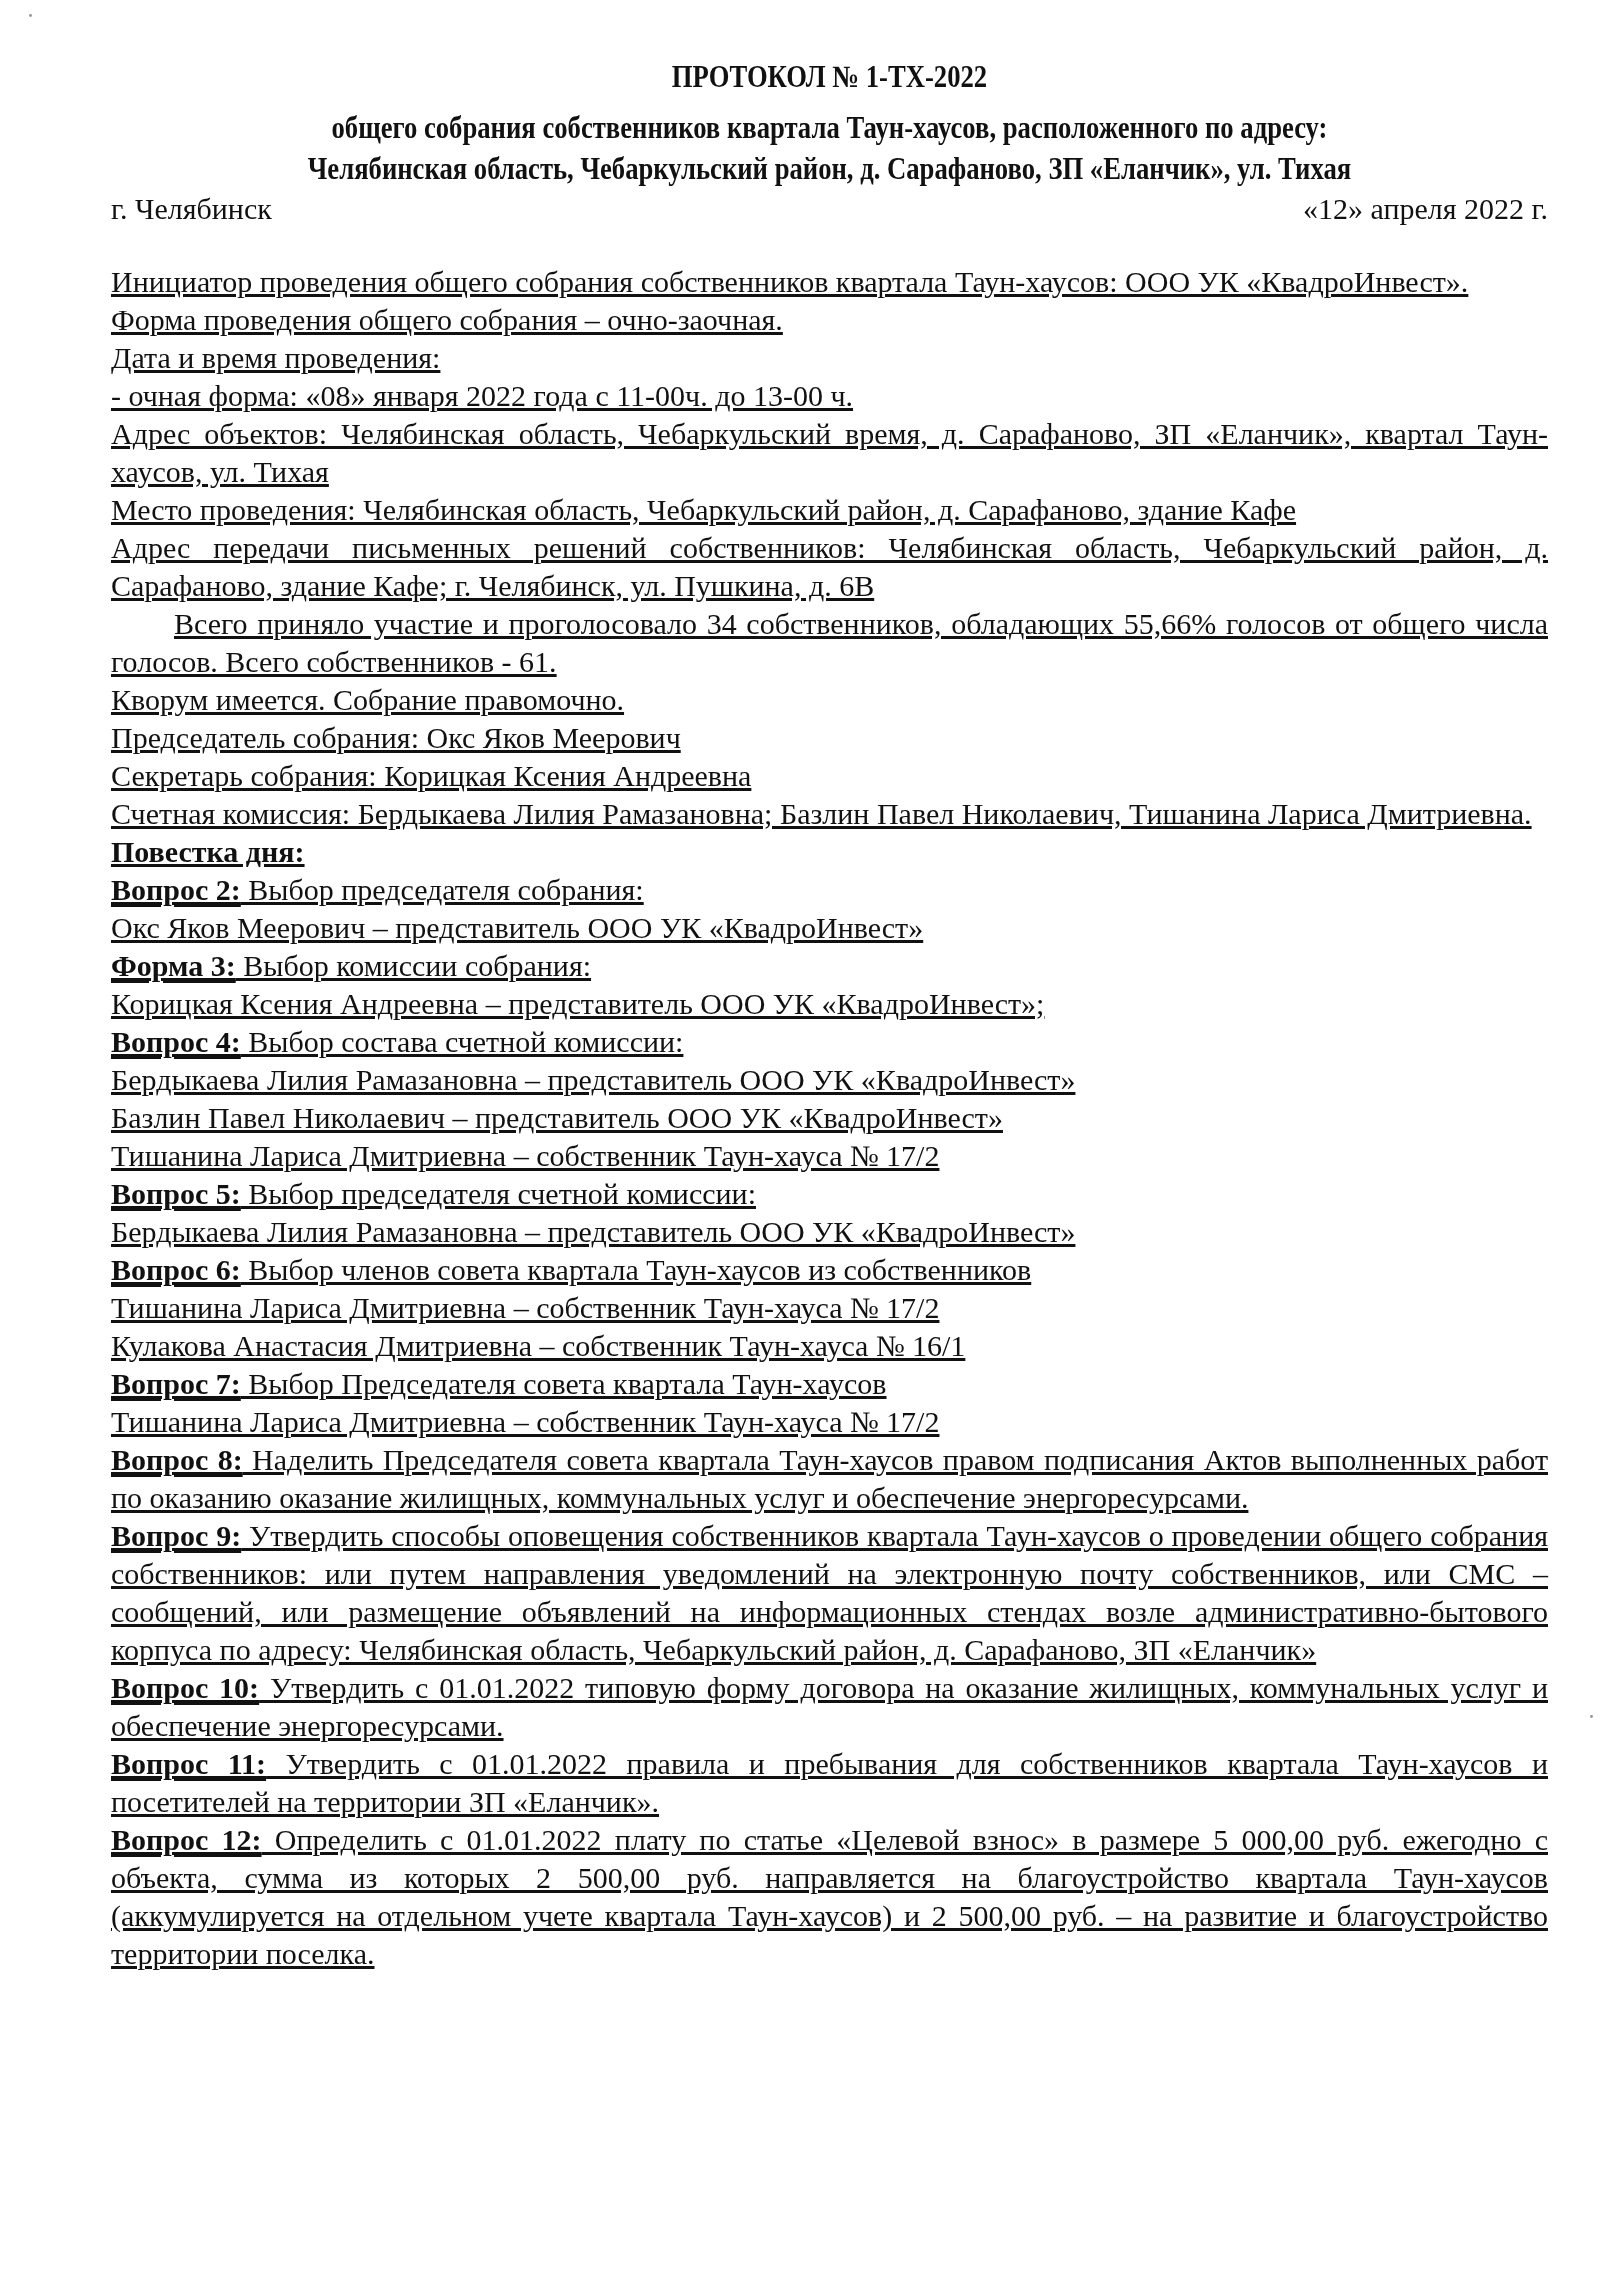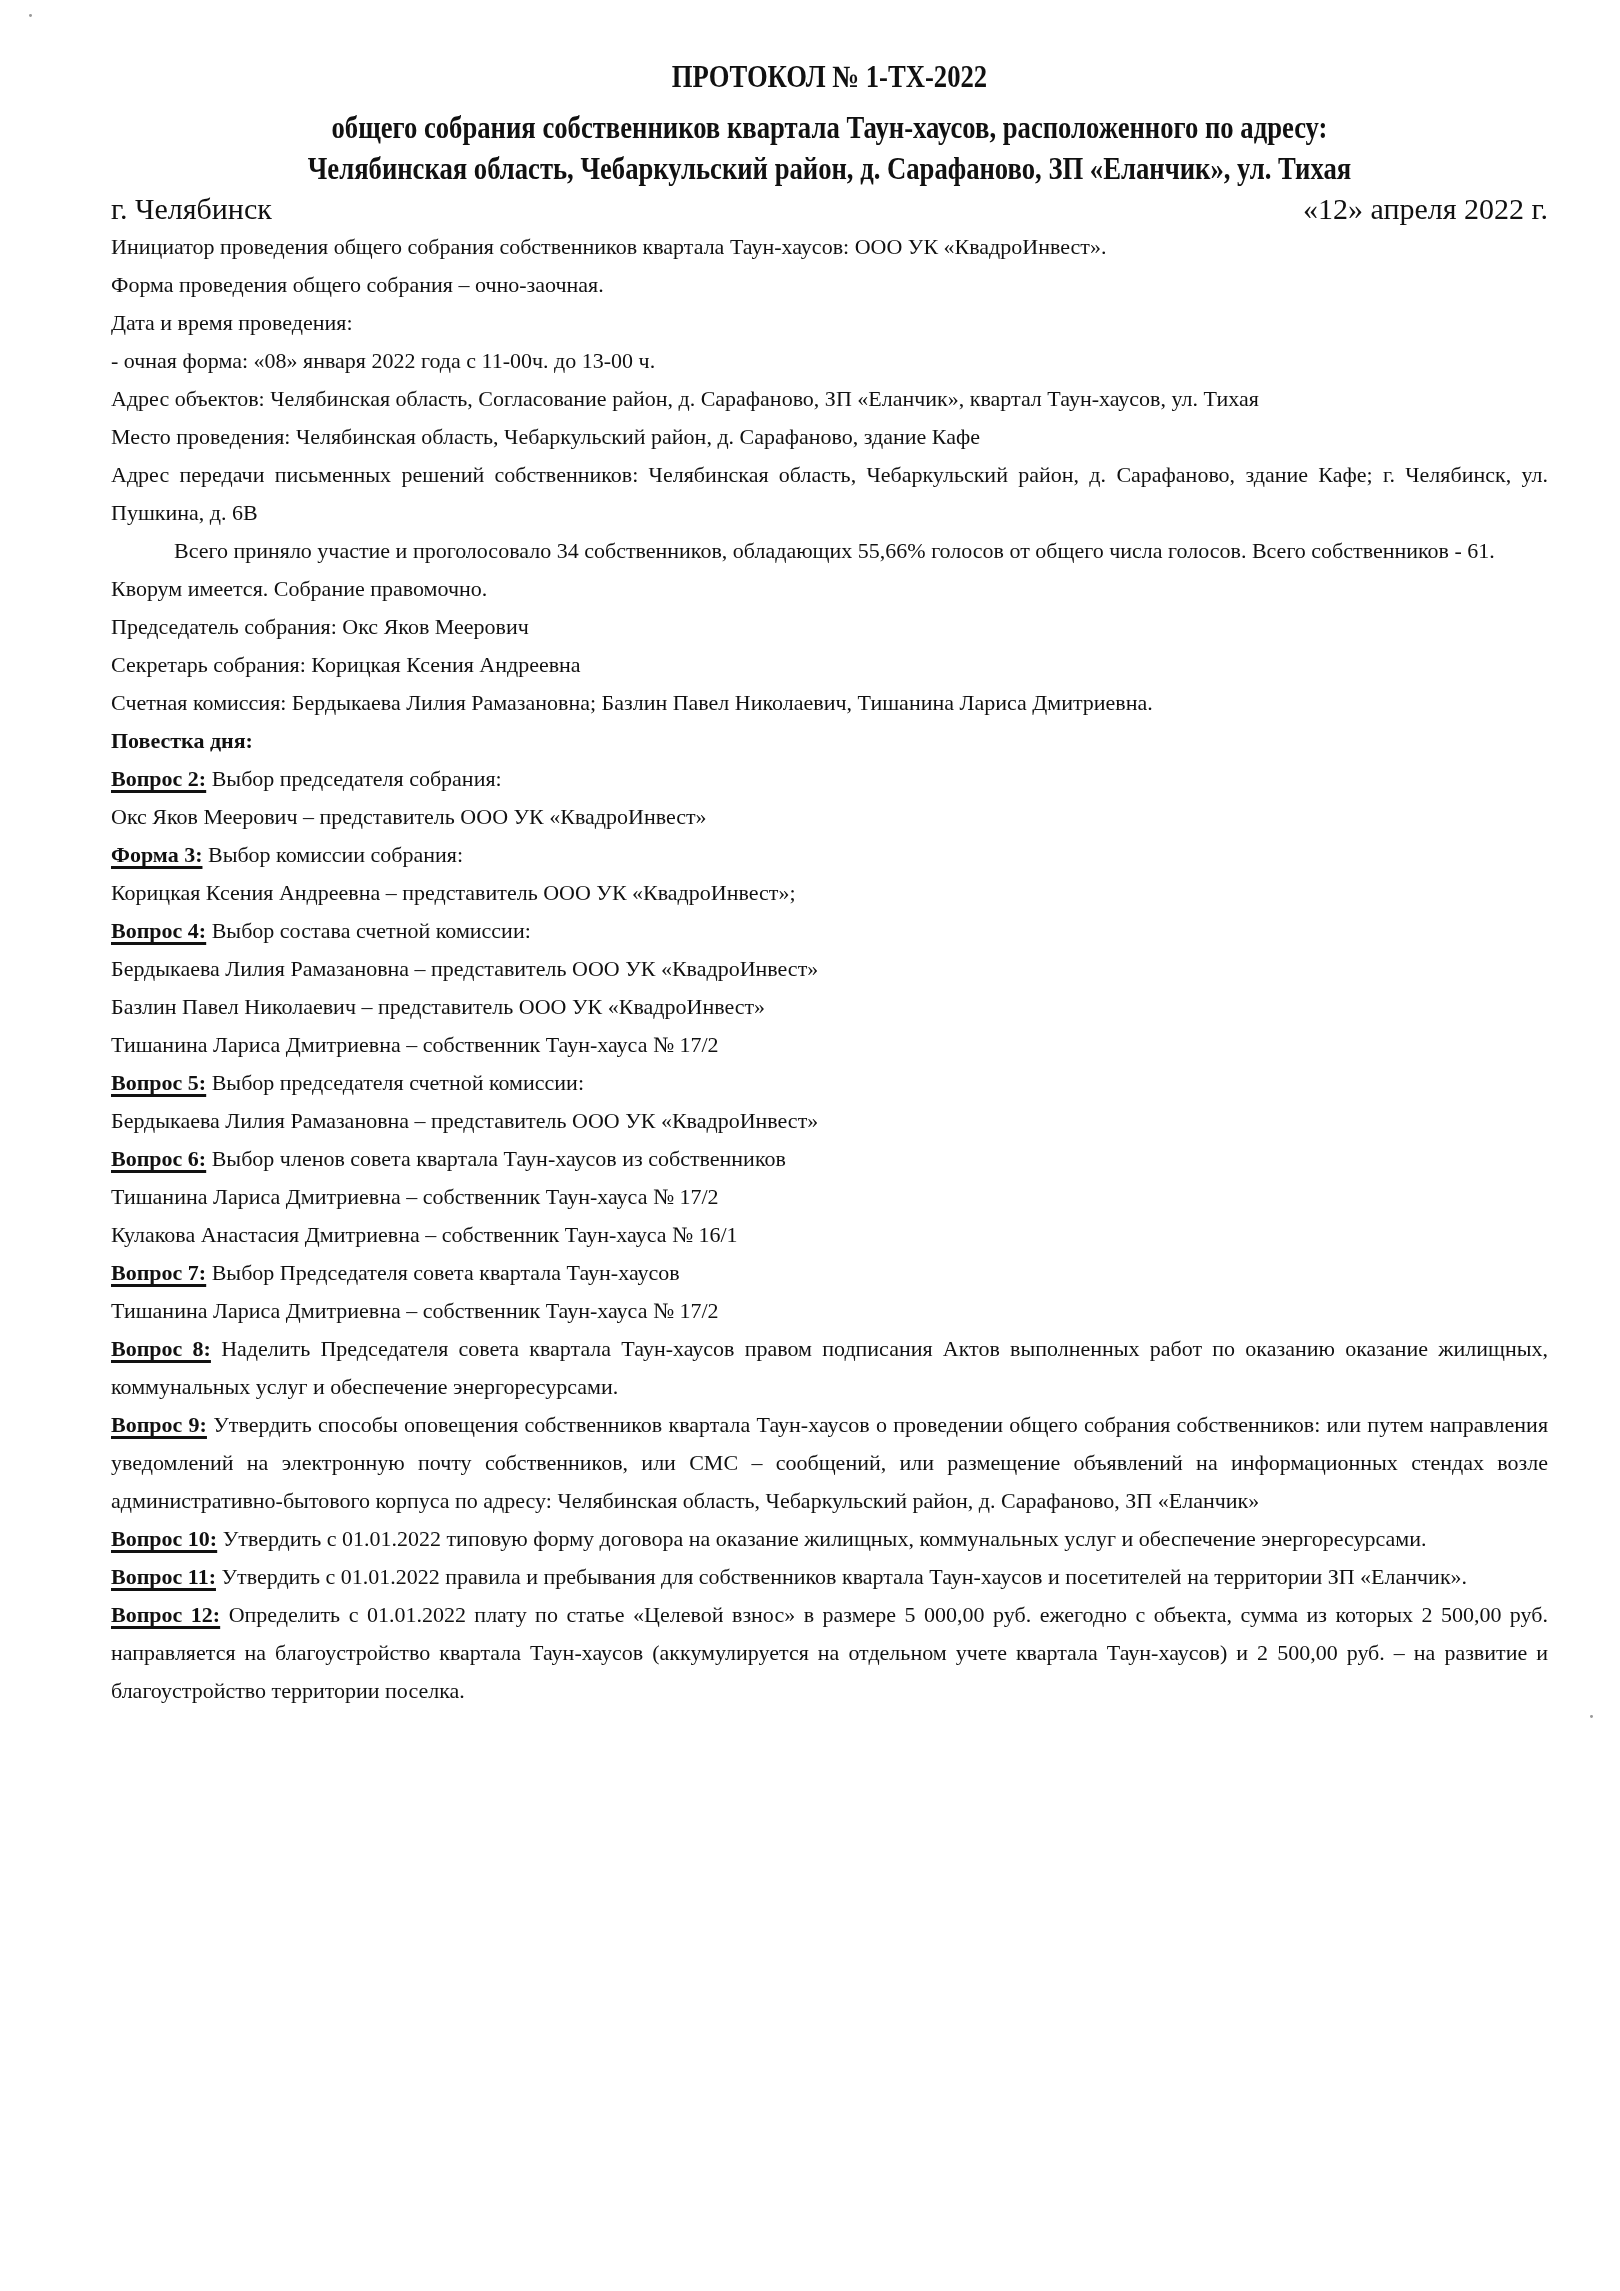--- a/index.html
+++ b/index.html
@@ -41,22 +41,24 @@
       transform-origin: center;
       white-space: nowrap;
     }
     .place-date {
       display: flex;
       justify-content: space-between;
       font-size: 30px;
       line-height: 39px;
     }
     .body {
-      font-size: 22px;
+      margin-top: 35px;
+      font-size: 30px;
       line-height: 38px;
+      text-decoration: underline;
     }
     .p {
       margin: 0;
     }
     .justify {
       text-align: justify;
       text-align-last: left;
     }
     .indent { text-indent: 63px; }
     .bold { font-weight: bold; }
@@ -85,21 +87,21 @@
   <div class="place-date">
     <span>г. Челябинск</span>
     <span>«12» апреля 2022 г.</span>
   </div>
 
   <div class="body">
     <p class="p justify">Инициатор проведения общего собрания собственников квартала Таун-хаусов: ООО УК «КвадроИнвест».</p>
     <p class="p">Форма проведения общего собрания – очно-заочная.</p>
     <p class="p">Дата и время проведения:</p>
     <p class="p">- очная форма: «08» января 2022 года с 11-00ч. до 13-00 ч.</p>
-    <p class="p justify">Адрес объектов: Челябинская область, Согласование район, д. Сарафаново, ЗП «Еланчик», квартал Таун-хаусов, ул. Тихая</p>
+    <p class="p justify">Адрес объектов: Челябинская область, Чебаркульский время, д. Сарафаново, ЗП «Еланчик», квартал Таун-хаусов, ул. Тихая</p>
     <p class="p">Место проведения: Челябинская область, Чебаркульский район, д. Сарафаново, здание Кафе</p>
     <p class="p justify">Адрес передачи письменных решений собственников: Челябинская область, Чебаркульский район, д. Сарафаново, здание Кафе; г. Челябинск, ул. Пушкина, д. 6В</p>
     <p class="p justify indent">Всего приняло участие и проголосовало 34 собственников, обладающих 55,66% голосов от общего числа голосов. Всего собственников - 61.</p>
     <p class="p">Кворум имеется. Собрание правомочно.</p>
     <p class="p">Председатель собрания: Окс Яков Меерович</p>
     <p class="p">Секретарь собрания: Корицкая Ксения Андреевна</p>
     <p class="p">Счетная комиссия: Бердыкаева Лилия Рамазановна; Базлин Павел Николаевич, Тишанина Лариса Дмитриевна.</p>
 
     <p class="p bold">Повестка дня:</p>
 

